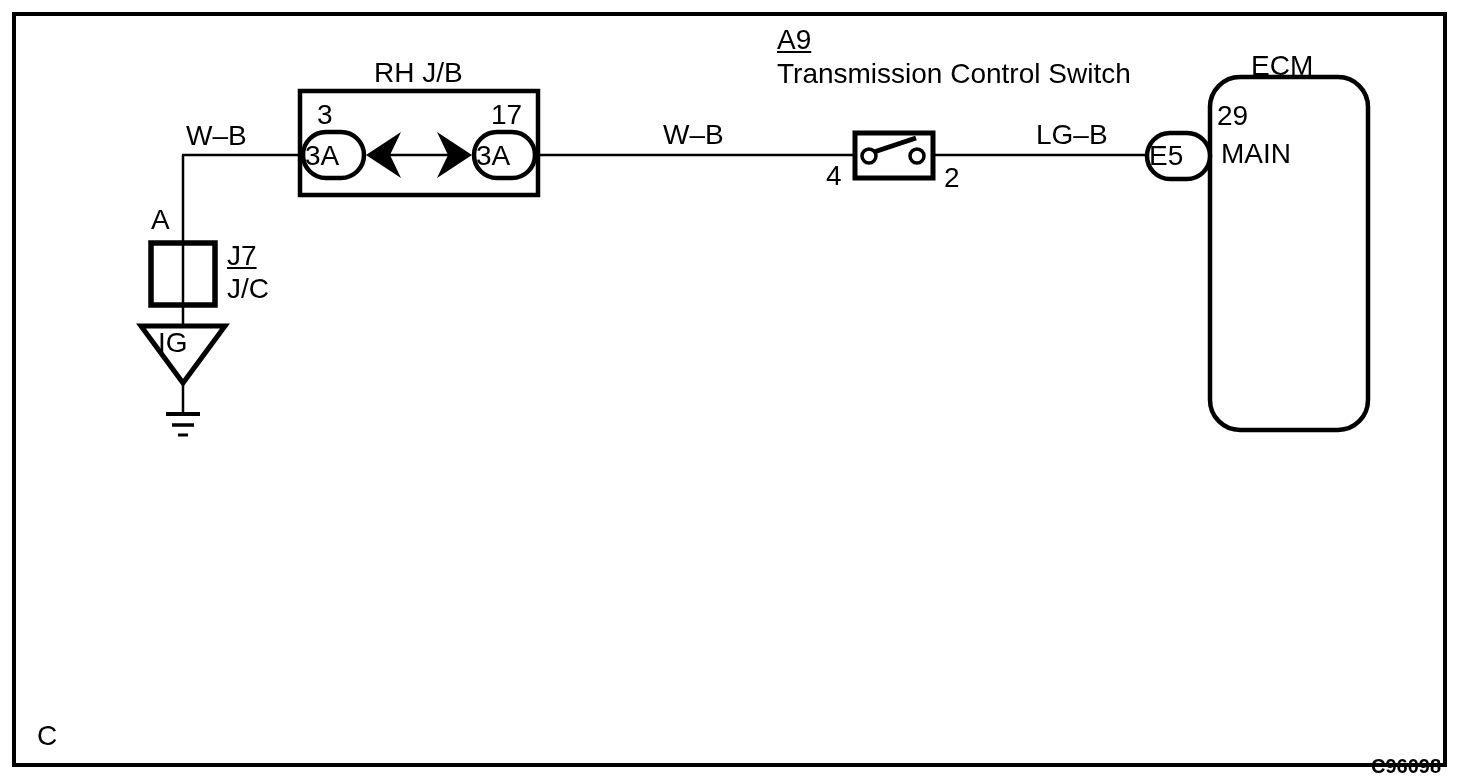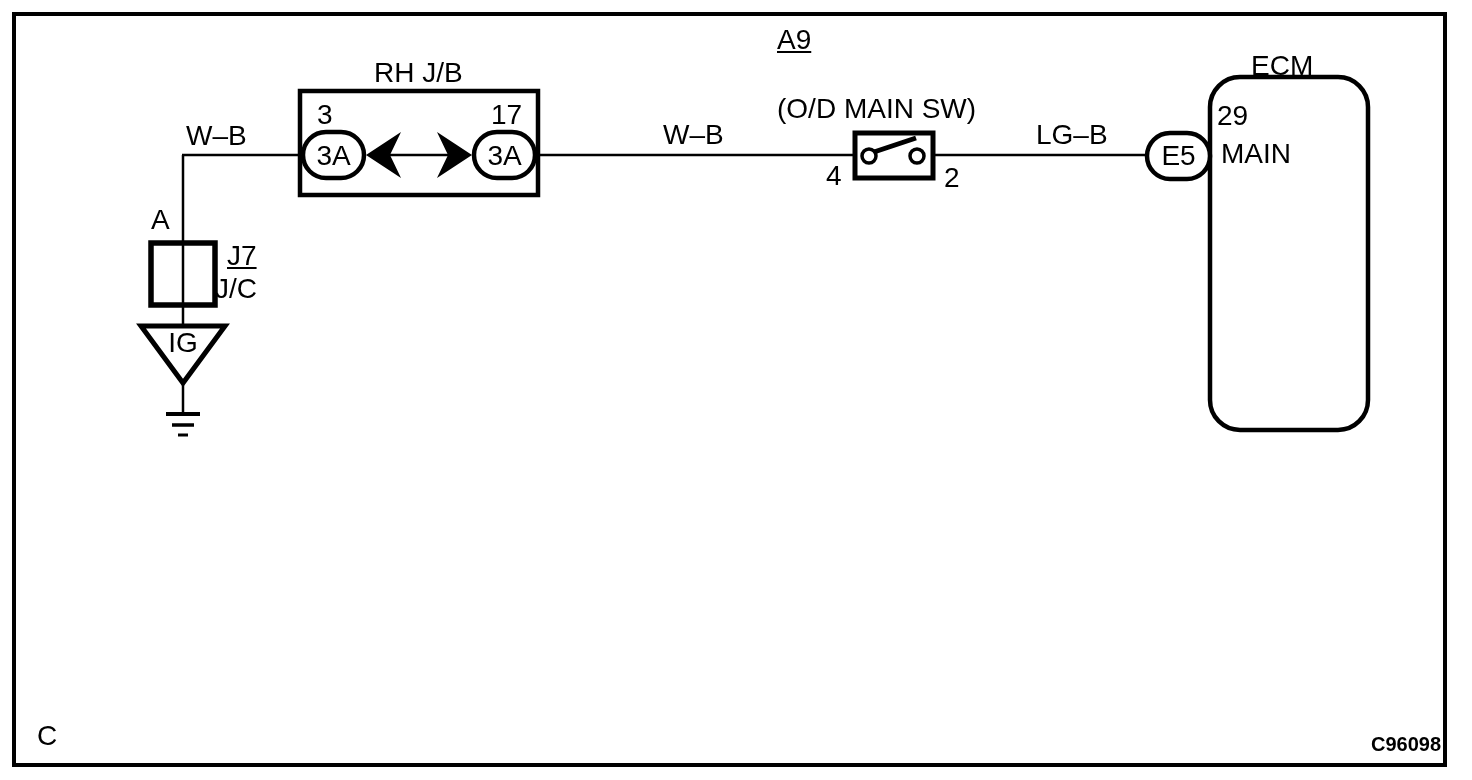--- a/index.html
+++ b/index.html
@@ -13,21 +13,21 @@
     overflow: hidden;
   }
   .stage svg { position: absolute; left: 0; top: 0; }
   .lbl {
     position: absolute;
     font-size: 28px;
     line-height: 1.1;
     white-space: nowrap;
     color: #000000;
   }
-  .ctr { text-align: center; }
+  .ctr { }
   .figcode {
     font-size: 20px;
     font-weight: bold;
     letter-spacing: 0px;
   }
 </style>
 </head>
 <body>
 
 <div class="stage">
@@ -69,32 +69,32 @@
 
   <div class="lbl" style="left:374px; top:58px;">RH J/B</div>
   <div class="lbl" style="left:317px; top:100px;">3</div>
   <div class="lbl" style="left:491px; top:100px;">17</div>
   <div class="lbl ctr" style="left:305px; top:141px; width:57px;">3A</div>
   <div class="lbl ctr" style="left:476px; top:141px; width:57px;">3A</div>
 
   <div class="lbl" style="left:663px; top:120px;">W–B</div>
 
   <div class="lbl" style="left:777px; top:25px;text-decoration:underline;">A9</div>
-  <div class="lbl" style="left:777px; top:94px;">(O/D MAIN SW)</div>
+  <div class="lbl" style="left:777px; top:59px;">Transmission Control Switch</div>
   <div class="lbl" style="left:826px; top:161px;">4</div>
   <div class="lbl" style="left:944px; top:163px;">2</div>
 
   <div class="lbl" style="left:1036px; top:120px;">LG–B</div>
 
   <div class="lbl" style="left:1217px; top:101px;">29</div>
   <div class="lbl ctr" style="left:1149px; top:141px; width:59px;">E5</div>
   <div class="lbl" style="left:1251px; top:51px;">ECM</div>
   <div class="lbl" style="left:1221px; top:139px;">MAIN</div>
 
   <div class="lbl" style="left:151px; top:205px;">A</div>
   <div class="lbl" style="left:227px; top:241px;text-decoration:underline;">J7</div>
-  <div class="lbl" style="left:215px; top:274px;">J/C</div>
+  <div class="lbl" style="left:227px; top:274px;">J/C</div>
   <div class="lbl ctr" style="left:158px; top:328px; width:50px;">IG</div>
 
   <div class="lbl" style="left:37px; top:721px;">C</div>
-  <div class="lbl figcode" style="left:1371px; top:733px;">C96098</div>
+  <div class="lbl figcode" style="left:1371px; top:755px;">C96098</div>
 
 </div>
 
 </body></html>

